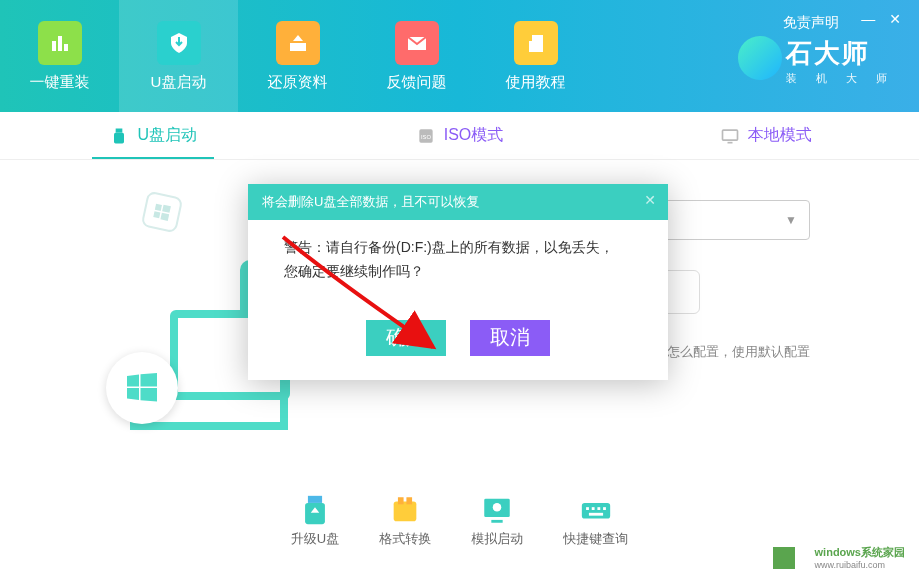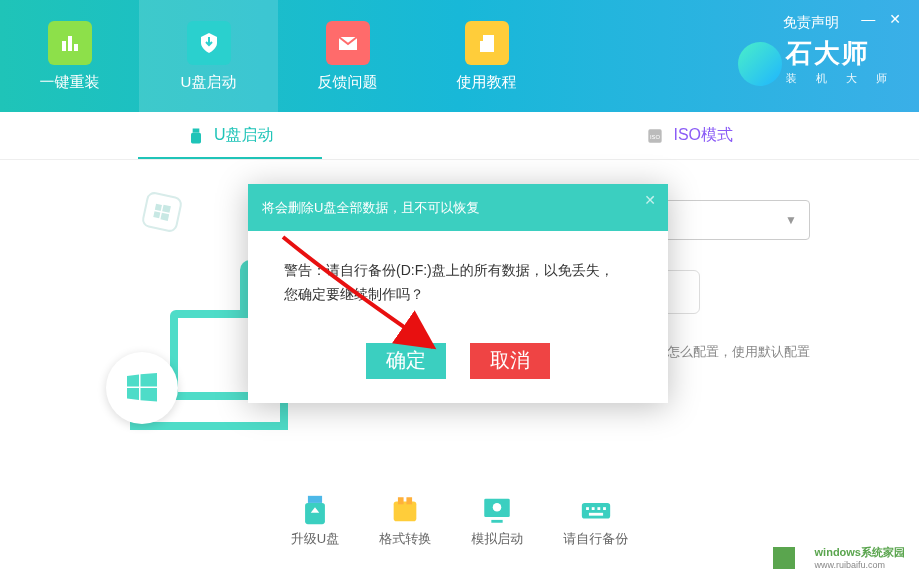--- a/index.html
+++ b/index.html
@@ -4,26 +4,26 @@
   <style>
     * { margin: 0; padding: 0; box-sizing: border-box; font-family: "Microsoft YaHei", Arial, sans-serif; }
     body { width: 919px; height: 576px; background: #fff; position: relative; overflow: hidden; }
     
     .header { height: 112px; background: linear-gradient(90deg, #1fc4b8 0%, #18b8d8 50%, #3aafe8 100%); display: flex; align-items: center; position: relative; }
     .disclaimer { position: absolute; top: 14px; right: 80px; color: #fff; font-size: 14px; cursor: pointer; }
     .window-controls { position: absolute; top: 12px; right: 18px; display: flex; gap: 14px; }
     .win-ctrl { color: #fff; font-size: 14px; cursor: pointer; line-height: 1; }
     
     .nav-tabs { display: flex; height: 100%; }
-    .nav-tab { width: 139px; height: 100%; display: flex; flex-direction: column; align-items: center; justify-content: center; cursor: pointer; gap: 8px; }
+    .nav-tab { width: 119px; height: 100%; display: flex; flex-direction: column; align-items: center; justify-content: center; cursor: pointer; gap: 8px; }
     .nav-tab.active { background: rgba(255,255,255,0.15); }
     .nav-icon { width: 44px; height: 44px; display: flex; align-items: center; justify-content: center; border-radius: 6px; }
     .nav-label { color: #fff; font-size: 15px; }
     
-    .brand { position: absolute; right: 24px; top: 50%; transform: translateY(-40%); display: flex; align-items: flex-end; gap: 4px; }
+    .brand { position: absolute; right: 24px; top: 50%; transform: translateY(-40%); display: flex; align-items: flex-start; gap: 4px; }
     .brand-logo { width: 44px; height: 44px; background: linear-gradient(135deg, #4aefc8, #1fb5ff); border-radius: 50%; }
     .brand-text { color: #fff; }
     .brand-title { font-size: 26px; font-weight: bold; letter-spacing: 2px; }
     .brand-sub { font-size: 11px; letter-spacing: 8px; opacity: 0.9; }
     
     .subtabs { height: 48px; display: flex; border-bottom: 1px solid #eee; }
     .subtab { flex: 1; display: flex; align-items: center; justify-content: center; gap: 8px; font-size: 16px; color: #8b5cf6; cursor: pointer; position: relative; }
     .subtab.active { color: #1fc4b8; }
     .subtab.active::after { content: ''; position: absolute; bottom: 0; left: 30%; right: 30%; height: 2px; background: #1fc4b8; }
     .subtab-icon { width: 20px; height: 20px; }
@@ -46,28 +46,28 @@
     .tip-row { margin-top: -33px; margin-left: 160px; font-size: 13px; }
     .tip-label { color: #ff8a3c; }
     .tip-text { color: #888; }
     
     .bottom-tools { position: absolute; bottom: 28px; left: 0; right: 0; display: flex; justify-content: center; gap: 40px; }
     .tool { display: flex; flex-direction: column; align-items: center; gap: 2px; cursor: pointer; }
     .tool-icon { width: 36px; height: 36px; display: flex; align-items: center; justify-content: center; }
     .tool-label { font-size: 13px; color: #666; }
     
     .modal { position: absolute; left: 248px; top: 184px; width: 420px; background: #fff; box-shadow: 0 4px 30px rgba(0,0,0,0.25); z-index: 100; }
-    .modal-header { height: 47px; background: #3bcfc0; color: #fff; display: flex; align-items: center; padding: 0 14px; font-size: 13px; position: relative; }
+    .modal-header { height: 36px; background: #3bcfc0; color: #fff; display: flex; align-items: center; padding: 0 14px; font-size: 13px; position: relative; }
     .modal-close { position: absolute; right: 12px; top: 8px; color: rgba(255,255,255,0.7); cursor: pointer; font-size: 14px; }
-    .modal-body { padding: 28px 36px 24px; }
+    .modal-body { padding: 16px 36px 24px; }
     .modal-text { font-size: 14px; color: #333; line-height: 1.7; }
     .modal-buttons { display: flex; justify-content: center; gap: 24px; margin-top: 36px; }
     .modal-btn { width: 80px; height: 36px; border: none; color: #fff; font-size: 20px; cursor: pointer; display: flex; align-items: center; justify-content: center; }
     .btn-ok { background: #3bcfc0; }
-    .btn-cancel { background: #ef4444; }
+    .btn-cancel { background: #8b5cf6; }
     
     .arrow { position: absolute; left: 278px; top: 232px; z-index: 101; pointer-events: none; }
     
     .watermark { position: absolute; right: 14px; bottom: 6px; display: flex; align-items: center; gap: 20px; font-size: 11px; color: #5aa54e; font-weight: bold; }
     .wm-icon { width: 22px; height: 22px; background: #5aa54e; }
     .wm-sub { font-size: 9px; color: #888; font-weight: normal; }
   </style>
 </head>
 <body>
 
@@ -89,20 +89,29 @@
       <span class="nav-label">一键重装</span>
     </div>
     <div class="nav-tab active">
       <div class="nav-icon" style="background:#2ad0ce">
         <svg width="24" height="24" viewBox="0 0 24 24">
             <path d="M12 2 L20 6 L20 12 C20 18 12 22 12 22 C12 22 4 18 4 12 L4 6 Z" fill="#fff"></path>
             <path d="M12 6 L12 14 M9 11 L12 14 L15 11" stroke="#2ad0ce" stroke-width="2" fill="none"></path>
           </svg>
       </div>
       <span class="nav-label">U盘启动</span>
+    </div>
+    <div class="nav-tab">
+      <div class="nav-icon" style="background:#ffb03a">
+        <svg width="24" height="24" viewBox="0 0 24 24">
+            <rect x="4" y="12" width="16" height="8" fill="#fff"></rect>
+            <path d="M12 4 L7 10 L17 10 Z" fill="#fff"></path>
+          </svg>
+      </div>
+      <span class="nav-label">还原资料</span>
     </div>
     <div class="nav-tab">
       <div class="nav-icon" style="background:#ff6b6b">
         <svg width="24" height="24" viewBox="0 0 24 24">
             <rect x="3" y="6" width="18" height="13" fill="#fff"></rect>
             <path d="M3 6 L12 13 L21 6" stroke="#ff6b6b" stroke-width="2" fill="none"></path>
           </svg>
       </div>
       <span class="nav-label">反馈问题</span>
     </div>
@@ -132,20 +141,27 @@
         <rect x="6" y="8" width="12" height="13" rx="2" fill="#1fc4b8"></rect>
       </svg>
     <span>U盘启动</span>
   </div>
   <div class="subtab">
     <svg class="subtab-icon" viewBox="0 0 24 24">
         <rect x="4" y="4" width="16" height="16" rx="2" fill="#bbb"></rect>
         <text x="12" y="16" font-size="7" fill="#fff" text-anchor="middle">ISO</text>
       </svg>
     <span>ISO模式</span>
+  </div>
+  <div class="subtab">
+    <svg class="subtab-icon" viewBox="0 0 24 24">
+        <rect x="3" y="5" width="18" height="12" rx="1" fill="none" stroke="#bbb" stroke-width="2"></rect>
+        <rect x="9" y="19" width="6" height="2" fill="#bbb"></rect>
+      </svg>
+    <span>本地模式</span>
   </div>
 </div>
 
 <div class="main">
   <div class="illustration">
     <div class="win-badge">
       <svg width="18" height="18" viewBox="0 0 24 24">
           <rect x="2" y="3" width="8" height="8" fill="#c8e8e4"></rect>
           <rect x="12" y="2" width="10" height="9" fill="#c8e8e4"></rect>
           <rect x="2" y="13" width="8" height="8" fill="#c8e8e4"></rect>
@@ -214,21 +230,21 @@
     <div class="tool-icon">
         <svg width="34" height="34" viewBox="0 0 24 24">
           <rect x="2" y="7" width="20" height="11" rx="2" fill="#3bcfc0"></rect>
           <rect x="5" y="10" width="2" height="2" fill="#fff"></rect>
           <rect x="9" y="10" width="2" height="2" fill="#fff"></rect>
           <rect x="13" y="10" width="2" height="2" fill="#fff"></rect>
           <rect x="17" y="10" width="2" height="2" fill="#fff"></rect>
           <rect x="7" y="14" width="10" height="2" fill="#fff"></rect>
         </svg>
       </div>
-    <span class="tool-label">请自行备份</span>
+    <span class="tool-label">快捷键查询</span>
   </div>
 </div>
 
 <div class="modal">
   <div class="modal-header">
     <span>将会删除U盘全部数据，且不可以恢复</span>
     <span class="modal-close">✕</span>
   </div>
   <div class="modal-body">
     <div class="modal-text">

